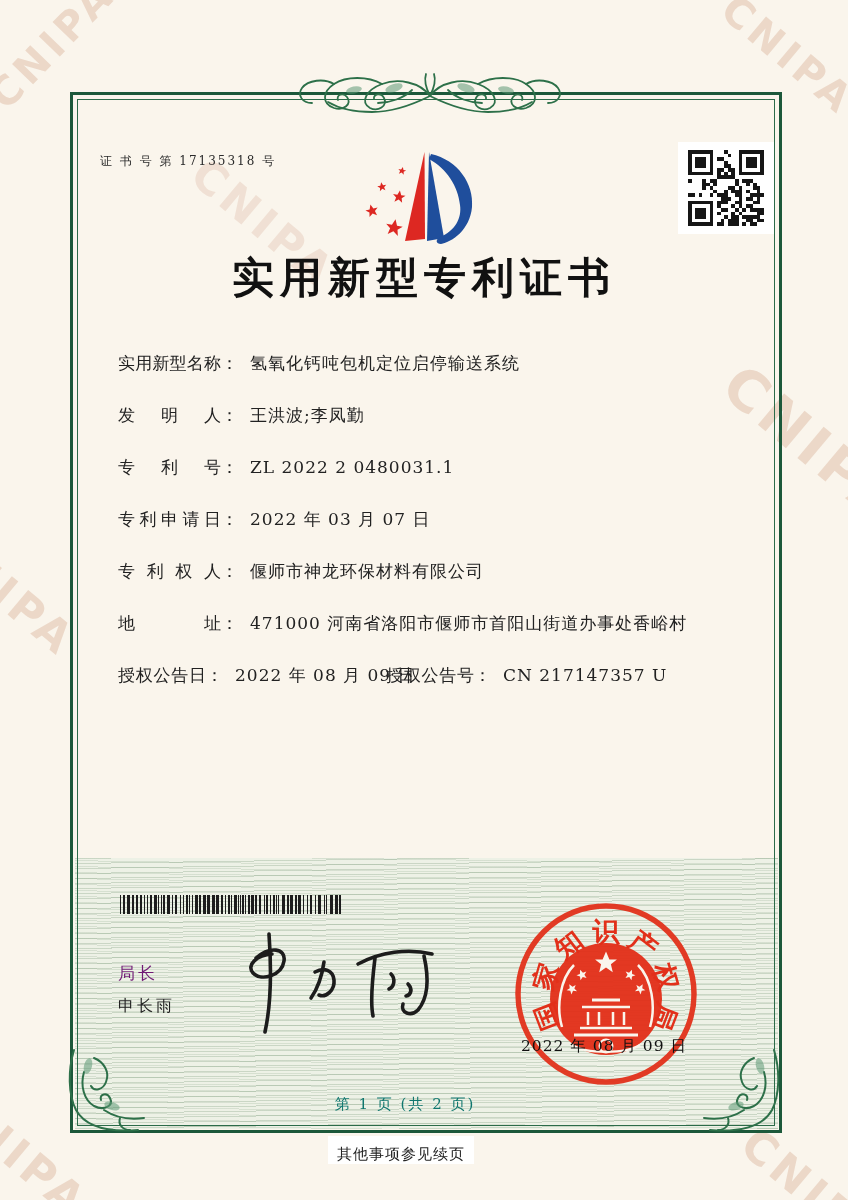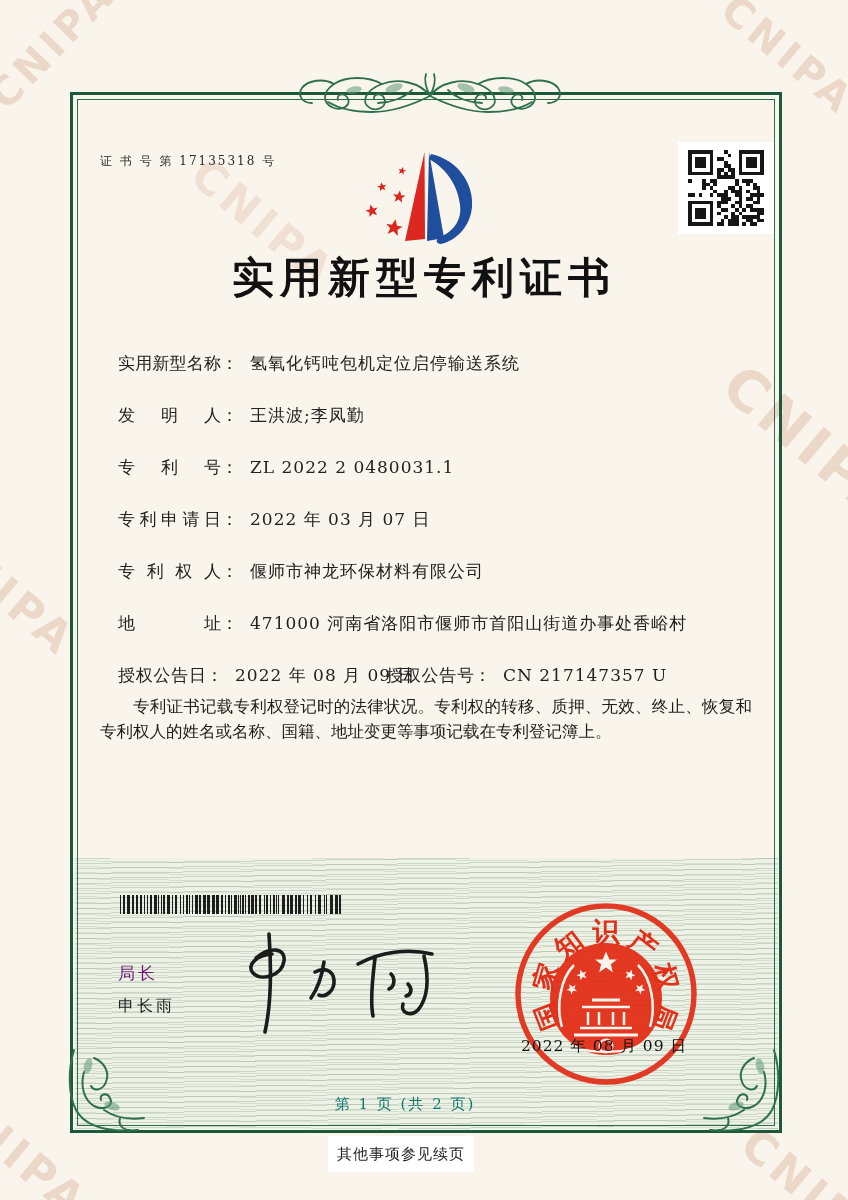--- a/index.html
+++ b/index.html
@@ -47,21 +47,21 @@
 
   .barcode-box{left:120px;top:895px;width:222px;height:19px;}
   .sig-title{left:118px;top:962px;font-size:17px;letter-spacing:3px;color:#701a75;}
   .sig-name{left:118px;top:996px;font-size:16px;letter-spacing:3px;color:#222;}
   .signature-svg{left:212px;top:928px;}
   .seal-svg{left:510px;top:899px;}
   .qr-box{left:678px;top:142px;width:96px;height:92px;background:#fff;
           display:flex;align-items:center;justify-content:center;}
 
   .pagenum{left:240px;top:1095px;width:330px;text-align:center;font-size:15px;color:#0f766e;letter-spacing:2px;}
-  .contnote{left:328px;top:1136px;width:146px;height:36px;background:#fff;text-align:center;
+  .contnote{left:328px;top:1136px;width:146px;height:28px;background:#fff;text-align:center;
             line-height:36px;font-size:15px;color:#222;letter-spacing:1px;font-style:italic;}
   .notice, .contnote{font-style:normal;}
 </style>
 </head>
 <body>
 
 <div class="wm wm1">CNIPA</div>
 <div class="wm wm2">CNIPA</div>
 <div class="wm wm3">CNIPA</div>
 <div class="wm wm4">CNIPA</div>
@@ -388,21 +388,20 @@
   </div>
   <div class="frow" style="top:312px">
     <span class="flabel" style="width:88px">授权公告日</span><span class="fcolon">：</span><span class="fvalue">2022 年 08 月 09 日</span>
     <span class="pair2">
       <span class="flabel">授权公告号</span><span class="fcolon">：</span><span class="fvalue">CN 217147357 U</span>
     </span>
   </div>
 </div>
 
 <div class="abs notice">
-  <p>专利证书记载专利权登记时的法律状况。专利权的转移、质押、无效、终止、恢复和专利权人的姓名或名称、国籍、地址变更等事项记载在专利登记簿上。</p>
 </div>
 
 <div class="abs barcode-box">
   <svg id="barcode" width="222" height="19">
       <g fill="#1d1d1d">
         <rect x="0" y="0" width="1" height="19"></rect>
         <rect x="3" y="0" width="2" height="19"></rect>
         <rect x="7" y="0" width="3" height="19"></rect>
         <rect x="12" y="0" width="2" height="19"></rect>
         <rect x="16" y="0" width="2" height="19"></rect>

